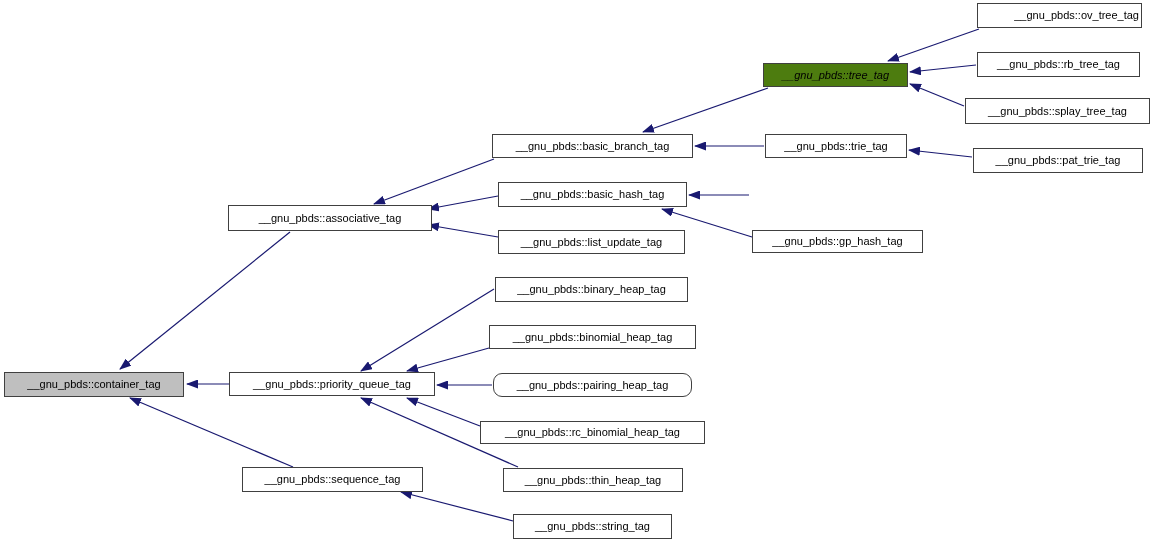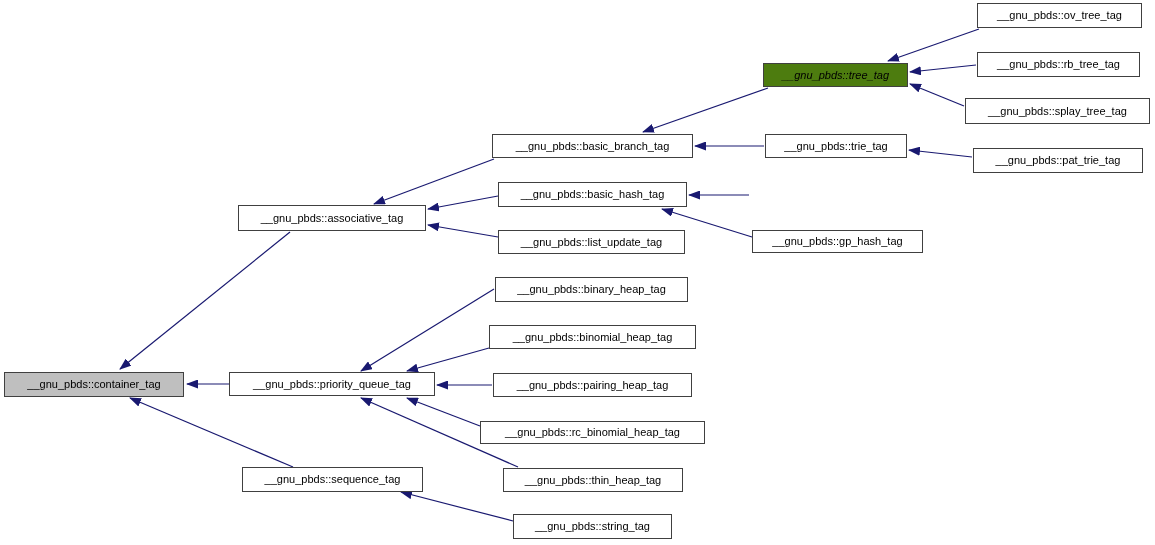--- a/index.html
+++ b/index.html
@@ -73,21 +73,21 @@
       <line x1="494" y1="289" x2="361" y2="371" stroke="#191970" stroke-width="1.2" marker-end="url(#arrowhead)"></line>
       <line x1="489" y1="348" x2="407" y2="371" stroke="#191970" stroke-width="1.2" marker-end="url(#arrowhead)"></line>
       <line x1="492" y1="385" x2="437" y2="385" stroke="#191970" stroke-width="1.2" marker-end="url(#arrowhead)"></line>
       <line x1="480" y1="426" x2="407" y2="398" stroke="#191970" stroke-width="1.2" marker-end="url(#arrowhead)"></line>
       <line x1="518" y1="467" x2="361" y2="398" stroke="#191970" stroke-width="1.2" marker-end="url(#arrowhead)"></line>
       <line x1="513" y1="521" x2="401" y2="492" stroke="#191970" stroke-width="1.2" marker-end="url(#arrowhead)"></line>
     </svg>
     <div class="node highlighted" style="left: 4px; top: 372px; width: 180px; height: 25px; border-color: rgb(64, 64, 64);">
       <span>__gnu_pbds::container_tag</span>
     </div>
-    <div class="node" style="left: 238px; top: 205px; width: 188px; height: 26px; border-color: rgb(64, 64, 64); background: rgb(255, 255, 255);">
+    <div class="node" style="left: 228px; top: 205px; width: 204px; height: 26px; border-color: rgb(64, 64, 64); background: rgb(255, 255, 255);">
       <span>__gnu_pbds::associative_tag</span>
     </div>
     <div class="node" style="left: 229px; top: 372px; width: 206px; height: 24px; border-color: rgb(64, 64, 64); background: rgb(255, 255, 255);">
       <span>__gnu_pbds::priority_queue_tag</span>
     </div>
     <div class="node" style="left: 492px; top: 134px; width: 201px; height: 24px; border-color: rgb(64, 64, 64); background: rgb(255, 255, 255);">
       <span>__gnu_pbds::basic_branch_tag</span>
     </div>
     <div class="node" style="left: 242px; top: 467px; width: 181px; height: 25px; border-color: rgb(64, 64, 64); background: rgb(255, 255, 255);">
       <span>__gnu_pbds::sequence_tag</span>
@@ -97,42 +97,42 @@
     </div>
     <div class="node" style="left: 498px; top: 230px; width: 187px; height: 24px; border-color: rgb(64, 64, 64); background: rgb(255, 255, 255);">
       <span>__gnu_pbds::list_update_tag</span>
     </div>
     <div class="node" style="left: 763px; top: 63px; width: 145px; height: 24px; border-color: rgb(64, 64, 64); background: #4d7c0f; font-style: italic;">
       <span>__gnu_pbds::tree_tag</span>
     </div>
     <div class="node" style="left: 765px; top: 134px; width: 142px; height: 24px; border-color: rgb(64, 64, 64); background: rgb(255, 255, 255);">
       <span>__gnu_pbds::trie_tag</span>
     </div>
-    <div class="node" style="left: 977px; top: 3px; width: 165px; height: 25px; border-color: rgb(64, 64, 64); background: rgb(255, 255, 255);">
+    <div class="node" style="left: 977px; top: 3px; width: 165px; height: 25px; border-color: rgb(64, 64, 64); background: rgb(255, 255, 255); justify-content: flex-end;">
       <span>__gnu_pbds::ov_tree_tag</span>
     </div>
     <div class="node" style="left: 977px; top: 52px; width: 163px; height: 25px; border-color: rgb(64, 64, 64); background: rgb(255, 255, 255);">
       <span>__gnu_pbds::rb_tree_tag</span>
     </div>
     <div class="node" style="left: 965px; top: 98px; width: 185px; height: 26px; border-color: rgb(64, 64, 64); background: rgb(255, 255, 255);">
       <span>__gnu_pbds::splay_tree_tag</span>
     </div>
     <div class="node" style="left: 973px; top: 148px; width: 170px; height: 25px; border-color: rgb(64, 64, 64); background: rgb(255, 255, 255);">
       <span>__gnu_pbds::pat_trie_tag</span>
     </div>
     <div class="node" style="left: 752px; top: 230px; width: 171px; height: 23px; border-color: rgb(64, 64, 64); background: rgb(255, 255, 255);">
       <span>__gnu_pbds::gp_hash_tag</span>
     </div>
     <div class="node" style="left: 489px; top: 325px; width: 207px; height: 24px; border-color: rgb(64, 64, 64); background: rgb(255, 255, 255);">
       <span>__gnu_pbds::binomial_heap_tag</span>
     </div>
     <div class="node" style="left: 495px; top: 277px; width: 193px; height: 25px; border-color: rgb(64, 64, 64); background: rgb(255, 255, 255);">
       <span>__gnu_pbds::binary_heap_tag</span>
     </div>
-    <div class="node" style="left: 493px; top: 373px; width: 199px; height: 24px; border-color: rgb(64, 64, 64); background: rgb(255, 255, 255);">
+    <div class="node" style="left: 493px; top: 373px; width: 199px; height: 24px; border-color: rgb(64, 64, 64); background: rgb(255, 255, 255); border-radius: 9px;">
       <span>__gnu_pbds::pairing_heap_tag</span>
     </div>
     <div class="node" style="left: 480px; top: 421px; width: 225px; height: 23px; border-color: rgb(64, 64, 64); background: rgb(255, 255, 255);">
       <span>__gnu_pbds::rc_binomial_heap_tag</span>
     </div>
     <div class="node" style="left: 503px; top: 468px; width: 180px; height: 24px; border-color: rgb(64, 64, 64); background: rgb(255, 255, 255);">
       <span>__gnu_pbds::thin_heap_tag</span>
     </div>
     <div class="node" style="left: 513px; top: 514px; width: 159px; height: 25px; border-color: rgb(64, 64, 64); background: rgb(255, 255, 255);">
       <span>__gnu_pbds::string_tag</span>

